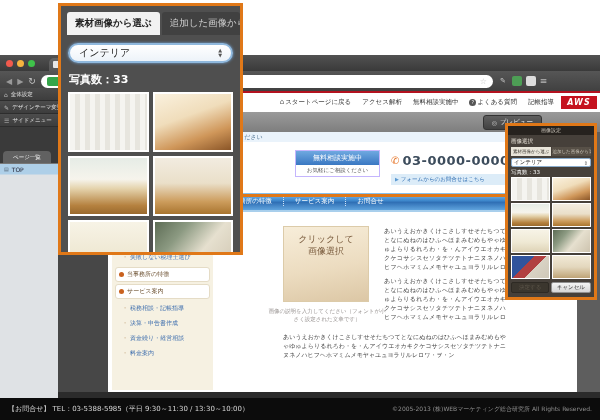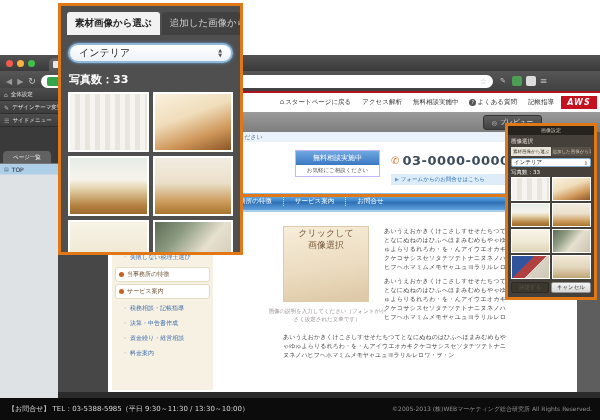--- a/index.html
+++ b/index.html
@@ -103,21 +103,21 @@
     padding:2px 3px; font-size:6px; color:#6a4e2e; display:flex; align-items:center; gap:3px;
     white-space:nowrap; overflow:hidden; }
   .m-dot { width:5px; height:5px; border-radius:50%; background:#c9611e; flex:0 0 auto; }
   .m-item { font-size:6px; color:#3f6fae; padding:3px 2px 3px 7px; display:flex; gap:2px;
     white-space:nowrap; overflow:hidden; }
   .m-bullet { color:#b0885a; }
   .figure { position:absolute; left:175px; top:14px; width:86px; height:76px;
     background:linear-gradient(170deg,#f7edd9 0%,#ecdcc0 55%,#dcc7a5 100%);
     border:1px solid #dccba9; text-align:center; }
   .watermark { margin-top:4px; font-size:15px; color:#cbbb99; letter-spacing:1px; }
-  .fig-overlay { font-size:9px; color:#7a5c3e; line-height:1.35;font-family:Liberation Serif, serif; }
+  .fig-overlay { margin-top:6px; font-size:9px; color:#7a5c3e; line-height:1.35;font-family:Liberation Serif, serif; }
   .caption { position:absolute; left:160px; top:96px; width:118px; font-size:5.5px; color:#979290;
     text-align:center; line-height:1.4; }
   .para { position:absolute; font-size:6px; line-height:1.5; color:#474747; text-align:justify;
     word-break:break-all; overflow:hidden; }
   .para.p1 { left:276px; top:14px; width:122px; height:46px; }
   .para.p2 { left:276px; top:64px; width:122px; height:46px; }
   .para.p3 { left:175px; top:120px; width:223px; height:44px; }
 
   
   .ph1{background:repeating-linear-gradient(90deg,#f5f4f0 0 5px,#e7e5de 5px 10px);}

